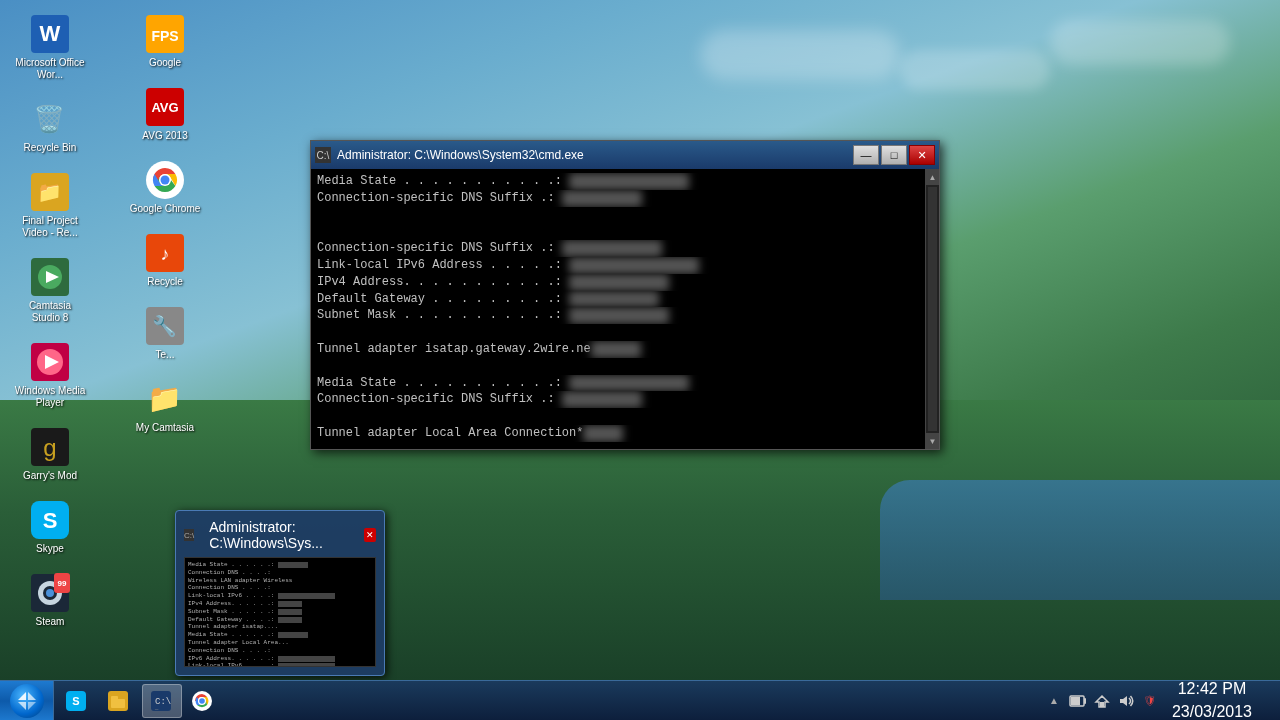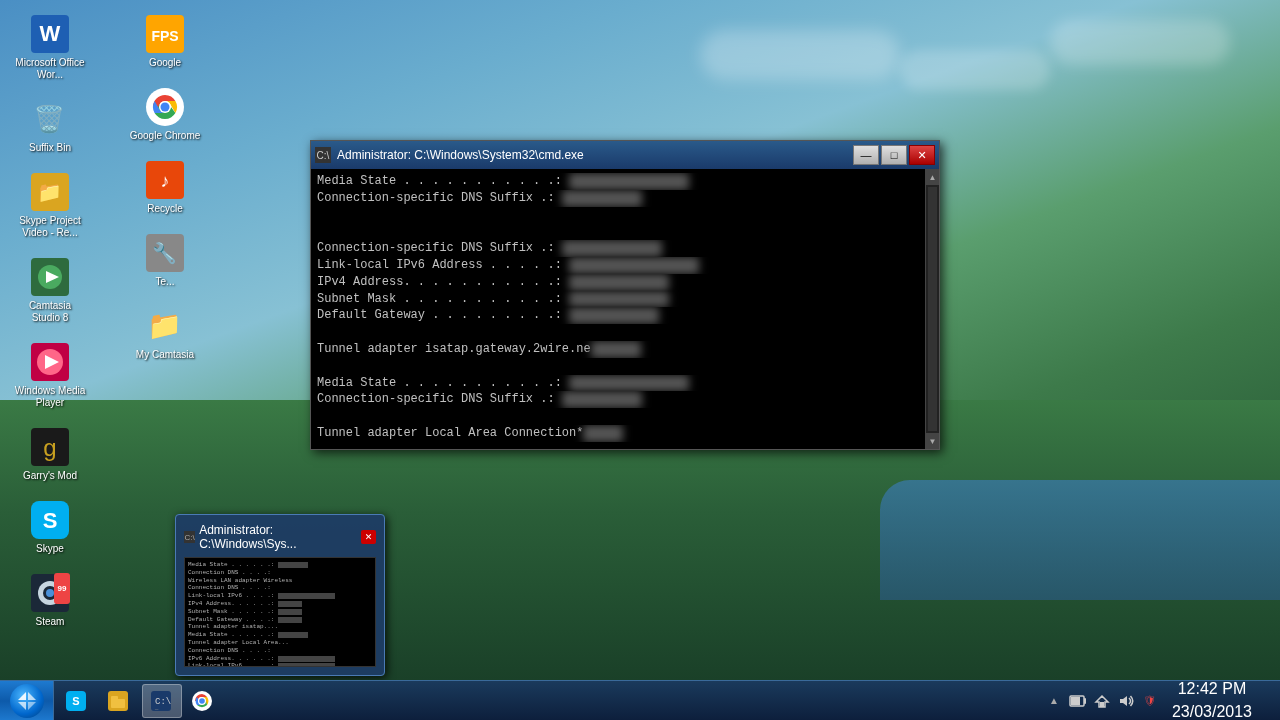--- a/index.html
+++ b/index.html
@@ -365,31 +365,31 @@
       <span class="icon-label">Microsoft Office Wor...</span>
     </div>
 
     <div class="desktop-icon">
       <div class="icon-img">
         <svg width="38" height="38" viewBox="0 0 38 38">
           <rect width="38" height="38" rx="4" fill="transparent"></rect>
           <text x="19" y="28" font-size="26" text-anchor="middle">🗑️</text>
         </svg>
       </div>
-      <span class="icon-label">Suffix Bin</span>
+      <span class="icon-label">Recycle Bin</span>
     </div>
 
     <div class="desktop-icon">
       <div class="icon-img">
         <svg width="38" height="38" viewBox="0 0 38 38">
           <rect width="38" height="38" rx="4" fill="#daa520"></rect>
           <text x="19" y="26" font-size="20" text-anchor="middle">📁</text>
         </svg>
       </div>
-      <span class="icon-label">Skype Project Video - Re...</span>
+      <span class="icon-label">Final Project Video - Re...</span>
     </div>
 
     <div class="desktop-icon">
       <div class="icon-img">
         <svg width="38" height="38" viewBox="0 0 38 38">
           <rect width="38" height="38" rx="4" fill="#2e6b3e"></rect>
           <circle cx="19" cy="19" r="12" fill="#4aaa60"></circle>
           <polygon points="15,13 28,19 15,25" fill="white"></polygon>
         </svg>
       </div>
@@ -430,35 +430,44 @@
 
     <div class="desktop-icon">
       <div class="icon-img" style="position:relative;">
         <svg width="38" height="38" viewBox="0 0 38 38">
           <rect width="38" height="38" rx="4" fill="#1b2838"></rect>
           <circle cx="19" cy="19" r="12" fill="#c7d5e0"></circle>
           <circle cx="19" cy="19" r="7" fill="#1b2838"></circle>
           <circle cx="19" cy="19" r="4" fill="#4a90d9"></circle>
         </svg>
 
-        <div style="position:absolute;top:0;right:0;background:#e44;color:white;font-size:8px;width:16px;height:31px;border-radius:3px;display:flex;align-items:center;justify-content:center;font-weight:bold;">99</div>
+        <div style="position:absolute;top:0;right:0;background:#e44;color:white;font-size:8px;width:16px;height:20px;border-radius:3px;display:flex;align-items:center;justify-content:center;font-weight:bold;">99</div>
       </div>
       <span class="icon-label">Steam</span>
     </div>
 
     <div class="desktop-icon">
       <div class="icon-img">
         <svg width="38" height="38" viewBox="0 0 38 38">
           <rect width="38" height="38" rx="4" fill="#ffa500"></rect>
           <text x="19" y="26" font-size="14" text-anchor="middle" fill="white" font-weight="bold">FPS</text>
         </svg>
       </div>
       <span class="icon-label">Google</span>
     </div>
 
+    <div class="desktop-icon">
+      <div class="icon-img">
+        <svg width="38" height="38" viewBox="0 0 38 38">
+          <rect width="38" height="38" rx="4" fill="#cc0000"></rect>
+          <text x="19" y="24" font-size="13" text-anchor="middle" fill="white" font-weight="bold">AVG</text>
+        </svg>
+      </div>
+      <span class="icon-label">AVG 2013</span>
+    </div>
 
     <div class="desktop-icon">
       <div class="icon-img">
         <svg width="38" height="38" viewBox="0 0 38 38">
           <circle cx="19" cy="19" r="19" fill="white"></circle>
           <path d="M19 7 A12 12 0 0 1 29.39 13 L19 13 A6 6 0 0 0 13 19 L7 19 A12 12 0 0 1 19 7Z" fill="#ea4335"></path>
           <path d="M29.39 13 A12 12 0 0 1 29.39 25 L24.2 16 A6 6 0 0 0 19 13Z" fill="#fbbc05"></path>
           <path d="M29.39 25 A12 12 0 0 1 8.61 25 L13.8 16 A6 6 0 0 0 25 19 L25 19Z" fill="#34a853"></path>
           <path d="M8.61 25 A12 12 0 0 1 8.61 13 L13.8 22 A6 6 0 0 0 19 25Z" fill="#4285f4"></path>
           <circle cx="19" cy="19" r="6" fill="white"></circle>
@@ -515,22 +524,22 @@
     <div id="cmd-body">
       <div id="cmd-scrollbar-container">
         <div id="cmd-content">
           <div class="cmd-line">   Media State . . . . . . . . . . .: <span class="blur-region" style="width:120px;display:inline-block;">&nbsp;&nbsp;&nbsp;&nbsp;&nbsp;&nbsp;&nbsp;&nbsp;&nbsp;&nbsp;&nbsp;&nbsp;&nbsp;</span></div>
           <div class="cmd-line">   Connection-specific DNS Suffix  .: <span class="blur-region" style="width:80px;display:inline-block;">&nbsp;&nbsp;&nbsp;&nbsp;&nbsp;&nbsp;&nbsp;</span></div>
           <div class="cmd-line">&nbsp;</div>
           <div class="cmd-line">&nbsp;</div>
           <div class="cmd-line">   Connection-specific DNS Suffix  .: <span class="blur-region" style="width:100px;display:inline-block;">&nbsp;&nbsp;&nbsp;&nbsp;&nbsp;&nbsp;&nbsp;&nbsp;&nbsp;</span></div>
           <div class="cmd-line">   Link-local IPv6 Address . . . . .: <span class="blur-region" style="width:130px;display:inline-block;">&nbsp;&nbsp;&nbsp;&nbsp;&nbsp;&nbsp;&nbsp;&nbsp;&nbsp;&nbsp;&nbsp;&nbsp;</span></div>
           <div class="cmd-line">   IPv4 Address. . . . . . . . . . .: <span class="blur-region" style="width:100px;display:inline-block;">&nbsp;&nbsp;&nbsp;&nbsp;&nbsp;&nbsp;&nbsp;&nbsp;&nbsp;</span></div>
+          <div class="cmd-line">   Default Gateway . . . . . . . . .: <span class="blur-region" style="width:90px;display:inline-block;">&nbsp;&nbsp;&nbsp;&nbsp;&nbsp;&nbsp;&nbsp;&nbsp;</span></div>
           <div class="cmd-line">   Subnet Mask . . . . . . . . . . .: <span class="blur-region" style="width:100px;display:inline-block;">&nbsp;&nbsp;&nbsp;&nbsp;&nbsp;&nbsp;&nbsp;&nbsp;&nbsp;</span></div>
-          <div class="cmd-line">   Default Gateway . . . . . . . . .: <span class="blur-region" style="width:90px;display:inline-block;">&nbsp;&nbsp;&nbsp;&nbsp;&nbsp;&nbsp;&nbsp;&nbsp;</span></div>
           <div class="cmd-line">&nbsp;</div>
           <div class="cmd-line">Tunnel adapter isatap.gateway.2wire.ne<span class="blur-region" style="width:50px;display:inline-block;">&nbsp;&nbsp;&nbsp;&nbsp;&nbsp;</span></div>
           <div class="cmd-line">&nbsp;</div>
           <div class="cmd-line">   Media State . . . . . . . . . . .: <span class="blur-region" style="width:120px;display:inline-block;">&nbsp;&nbsp;&nbsp;&nbsp;&nbsp;&nbsp;&nbsp;&nbsp;&nbsp;&nbsp;&nbsp;&nbsp;</span></div>
           <div class="cmd-line">   Connection-specific DNS Suffix  .: <span class="blur-region" style="width:80px;display:inline-block;">&nbsp;&nbsp;&nbsp;&nbsp;&nbsp;&nbsp;&nbsp;</span></div>
           <div class="cmd-line">&nbsp;</div>
           <div class="cmd-line">Tunnel adapter Local Area Connection*<span class="blur-region" style="width:40px;display:inline-block;">&nbsp;&nbsp;&nbsp;&nbsp;</span></div>
 
         </div>
         <div id="cmd-scrollbar">
@@ -539,21 +548,21 @@
           <div class="scroll-arrow">▼</div>
         </div>
       </div>
     </div>
   </div>
 
   <div id="taskbar-preview">
     <div id="preview-titlebar">
       <div class="preview-title-left">
         <div style="width:12px;height:12px;background:#333;display:flex;align-items:center;justify-content:center;font-size:8px;color:#aaa;">C:\</div>
-        <span style="font-size:12px;color:white;">Administrator: C:\Windows\Sys...</span>
+        <span style="font-size:14px;color:white;margin-left:11px;">Administrator: C:\Windows\Sys...</span>
       </div>
       <div class="preview-close">✕</div>
     </div>
     <div id="preview-thumbnail">
       <div class="mini-cmd">
         <div style="color:#b0b0b0;">   Media State . . . . . .: <span style="background:#444;color:transparent;font-size:5px;">xxxxxxxxxx</span></div>
         <div style="color:#b0b0b0;">   Connection DNS . . . .:</div>
         <div style="color:#b0b0b0;">Wireless LAN adapter Wireless</div>
         <div style="color:#b0b0b0;">   Connection DNS . . . .:</div>
         <div style="color:#b0b0b0;">   Link-local IPv6 . . . .: <span style="background:#444;color:transparent;font-size:5px;">xxxxxxxxxxxxxxxxxxx</span></div>

